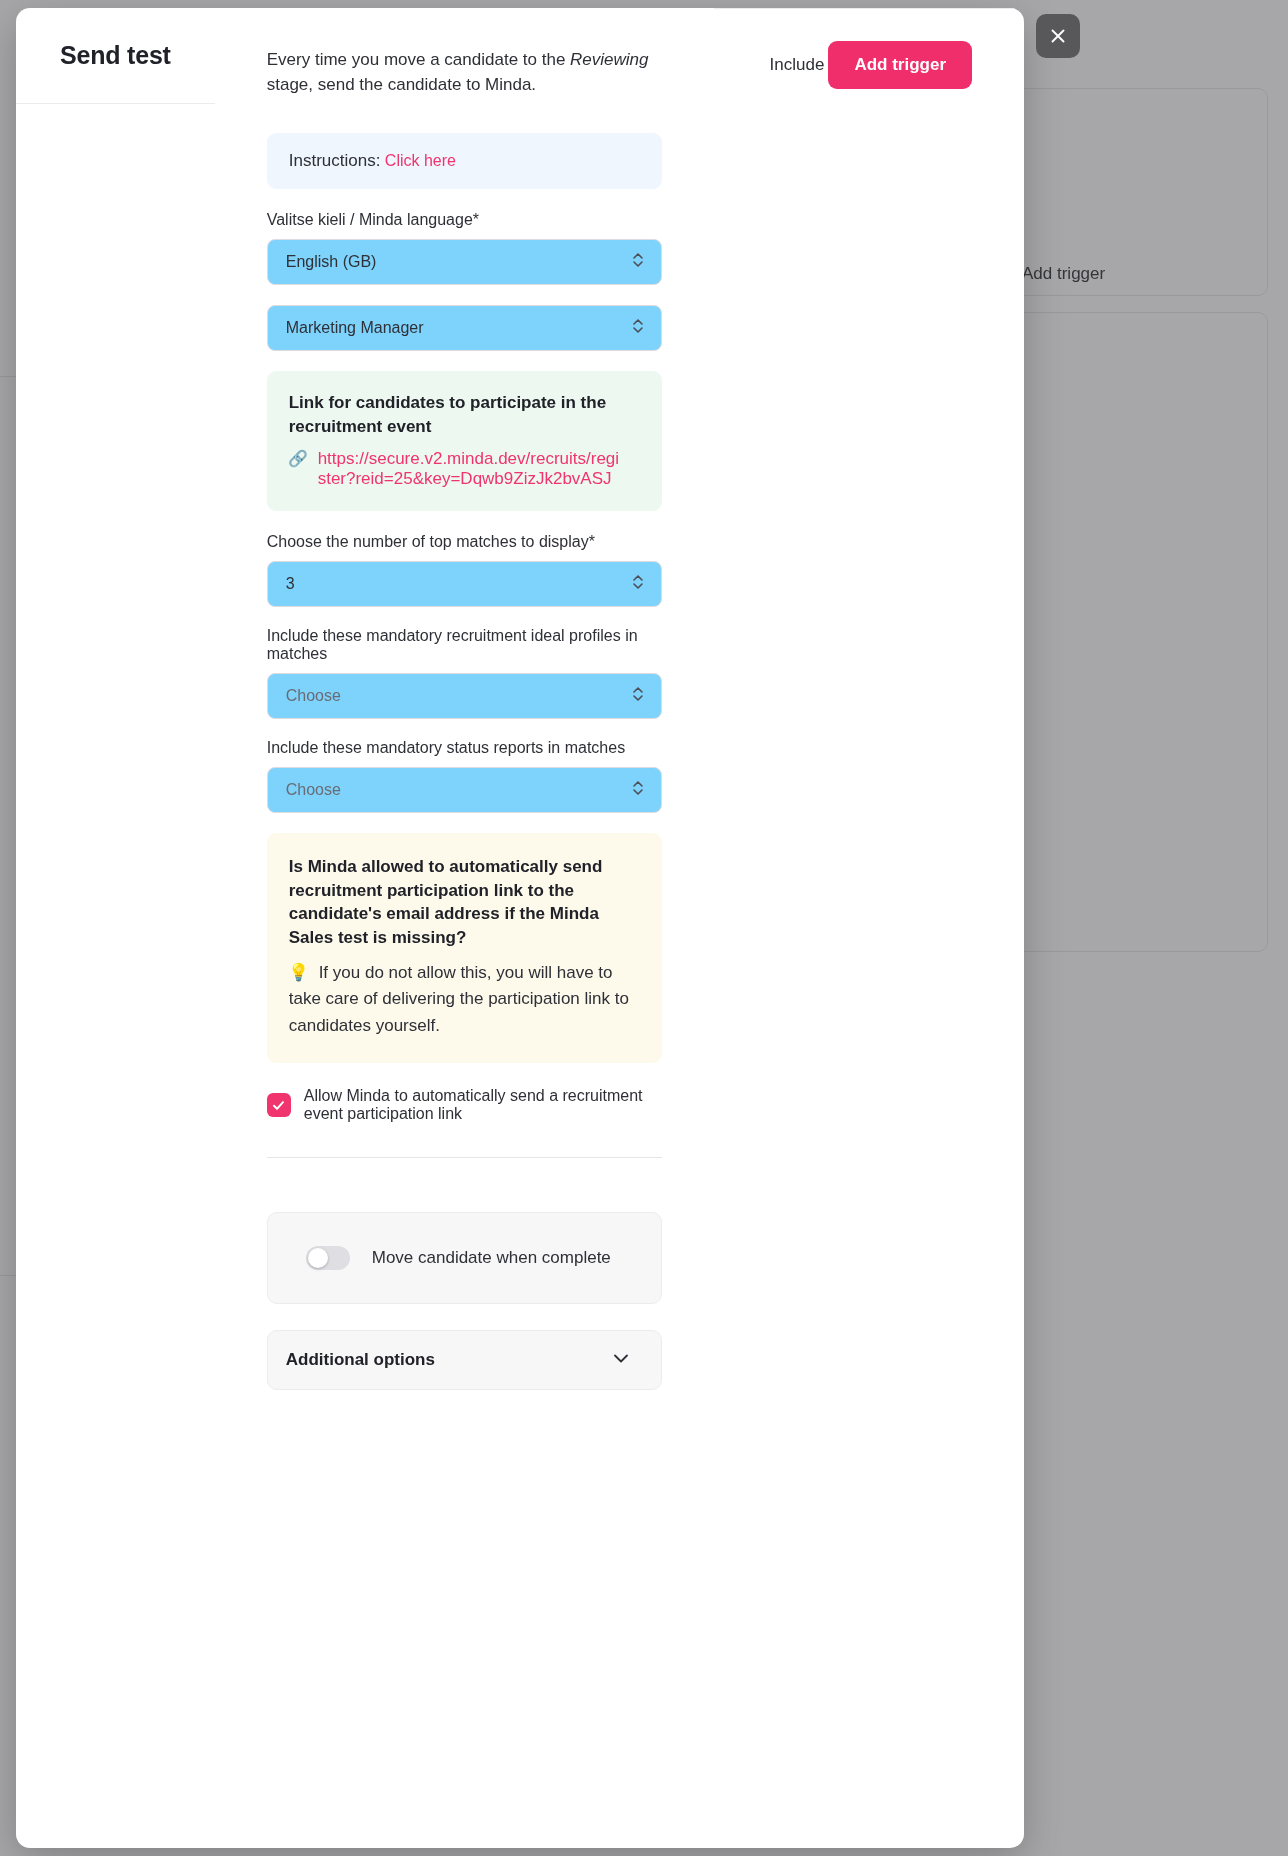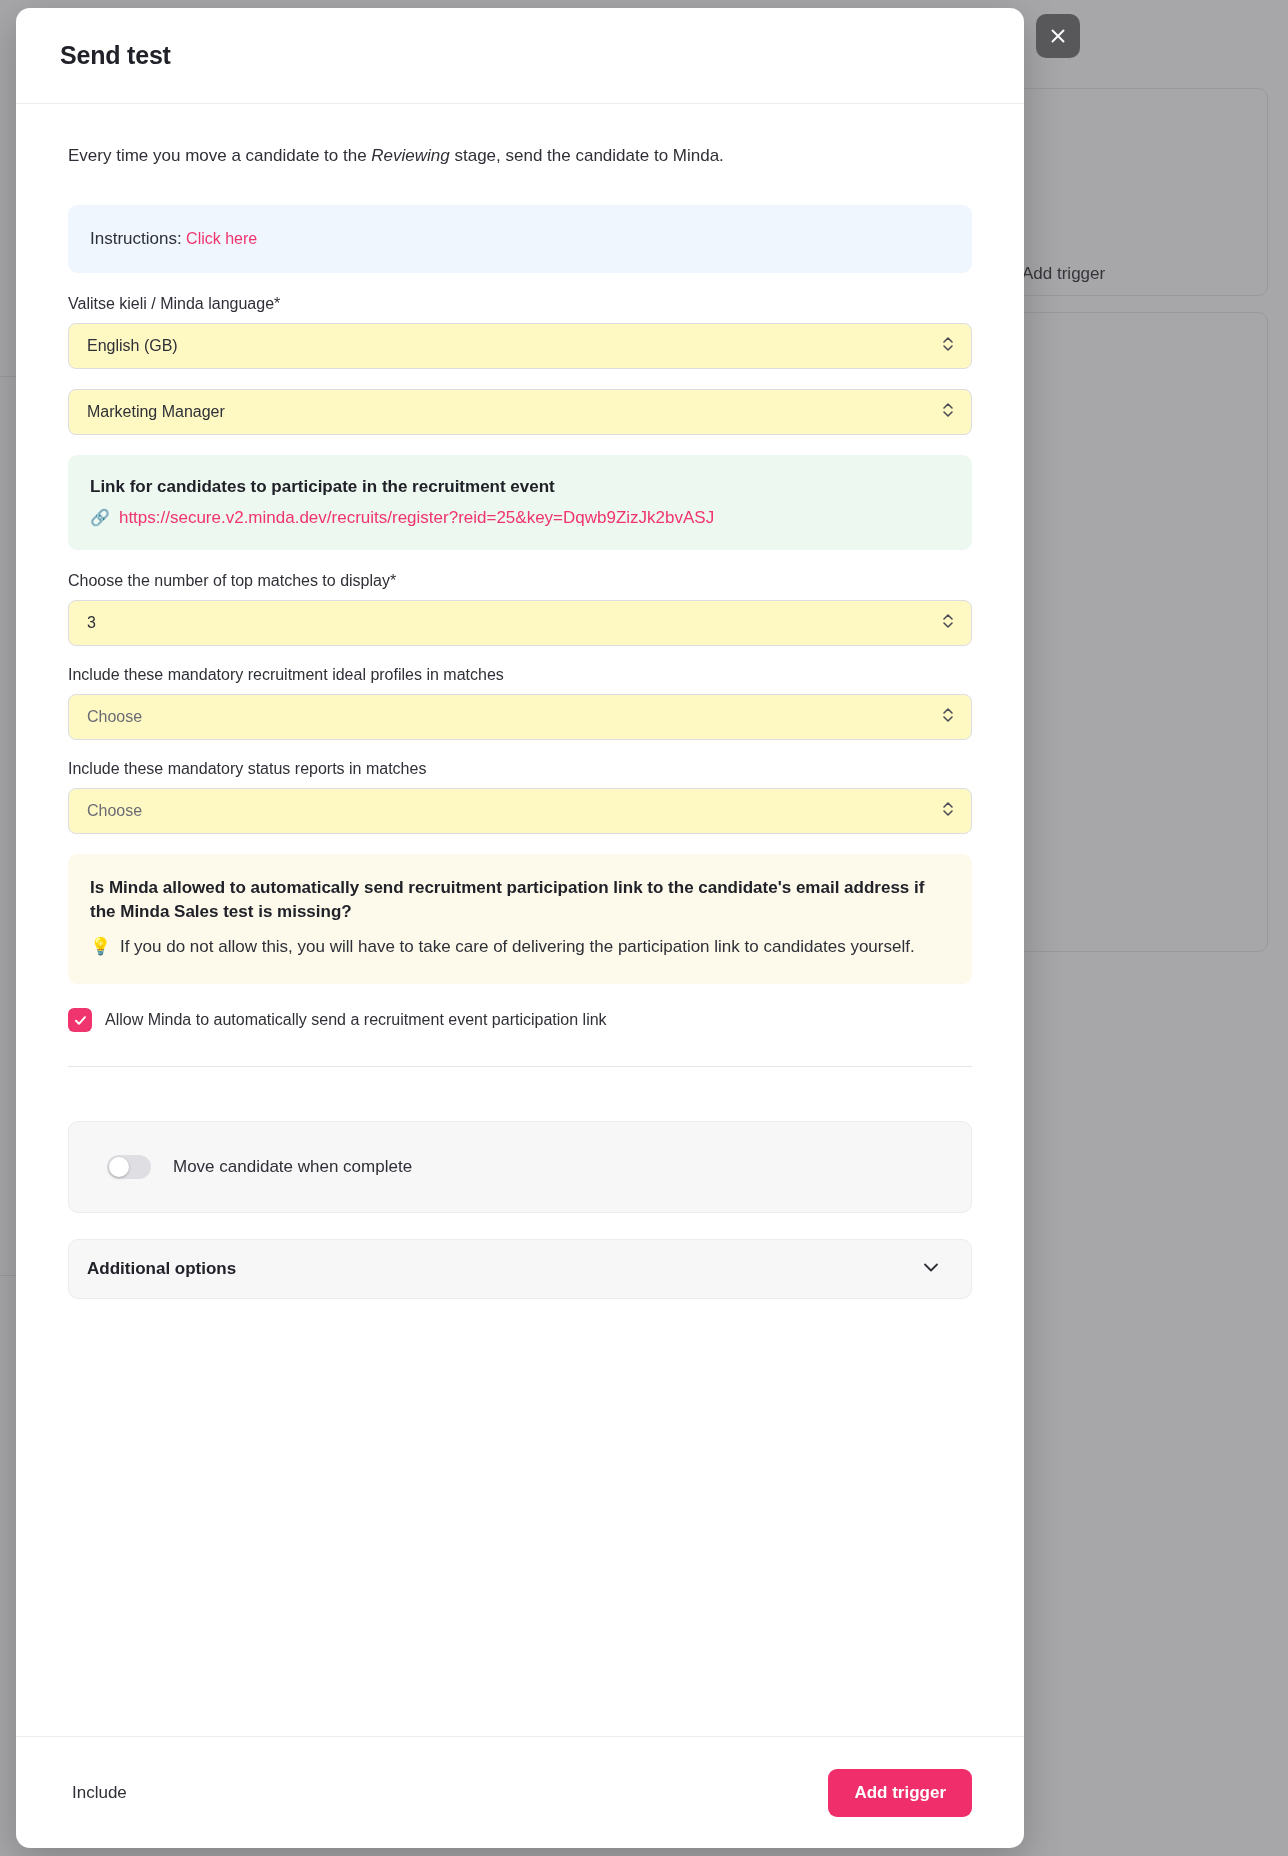--- a/index.html
+++ b/index.html
@@ -72,21 +72,21 @@
   .modal {
     position: absolute;
     left: 16px;
     top: 8px;
     width: 1008px;
     height: 1840px;
     background: #ffffff;
     border-radius: 14px;
     box-shadow: 0 12px 40px rgba(0,0,0,0.22);
     display: flex;
-    flex-direction: column;
+    flex-direction: row;
     overflow: hidden;
     z-index: 30;
   }
 
   .modal-header {
     flex: 0 0 auto;
     height: 96px;
     display: flex;
     align-items: center;
     padding: 0 44px;
@@ -109,21 +109,21 @@
     font-size: 17px;
     color: #2f3037;
     line-height: 1.45;
     margin-bottom: 36px;
   }
   .intro em { font-style: italic; }
 
   
   .banner {
     border-radius: 9px;
-    padding: 24px 22px;
+    padding: 18px 22px;
     margin-bottom: 22px;
   }
   .banner-info { background: #eff6fd; }
   .banner-success { background: #edf8f0; padding: 20px 38px 22px 22px; }
   .banner-warn { background: #fdfaeb; padding: 22px 22px 24px 22px; margin-bottom: 20px; }
 
   .banner-info-text {
     font-size: 17px;
     color: #2f3037;
   }
@@ -171,21 +171,21 @@
     position: relative;
     width: 100%;
     height: 46px;
     margin-bottom: 20px;
   }
   .select-box {
     width: 100%;
     height: 46px;
     border: 1px solid #dcdce2;
     border-radius: 8px;
-    background: #fef9c3;
+    background: #7dd3fc;
     display: flex;
     align-items: center;
     padding: 0 44px 0 18px;
     font-size: 16px;
     color: #2f3037;
     cursor: pointer;
   }
   .select-box.placeholder { color: #6a6b74; }
   .select-arrows {
     position: absolute;

